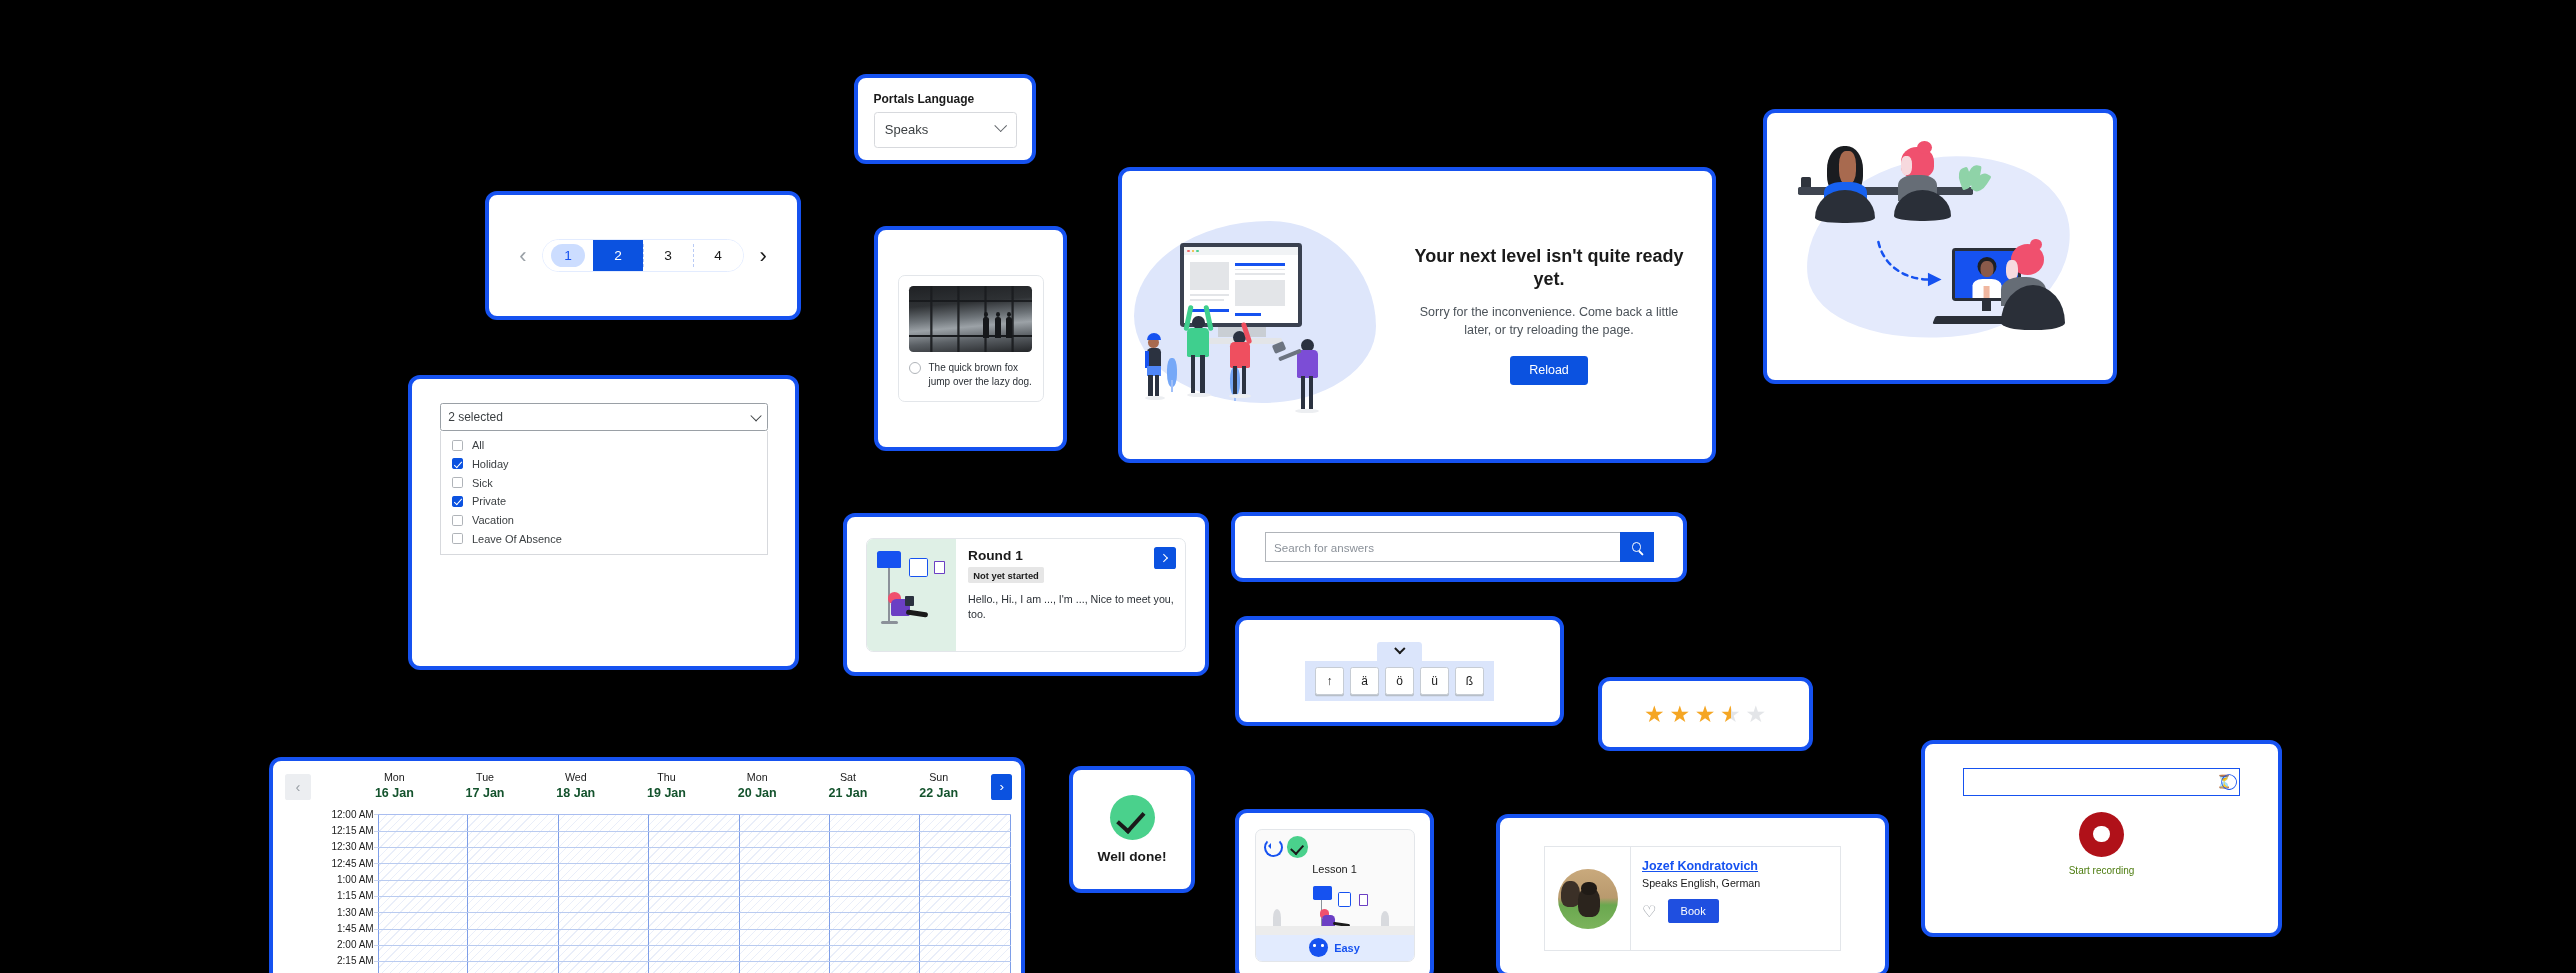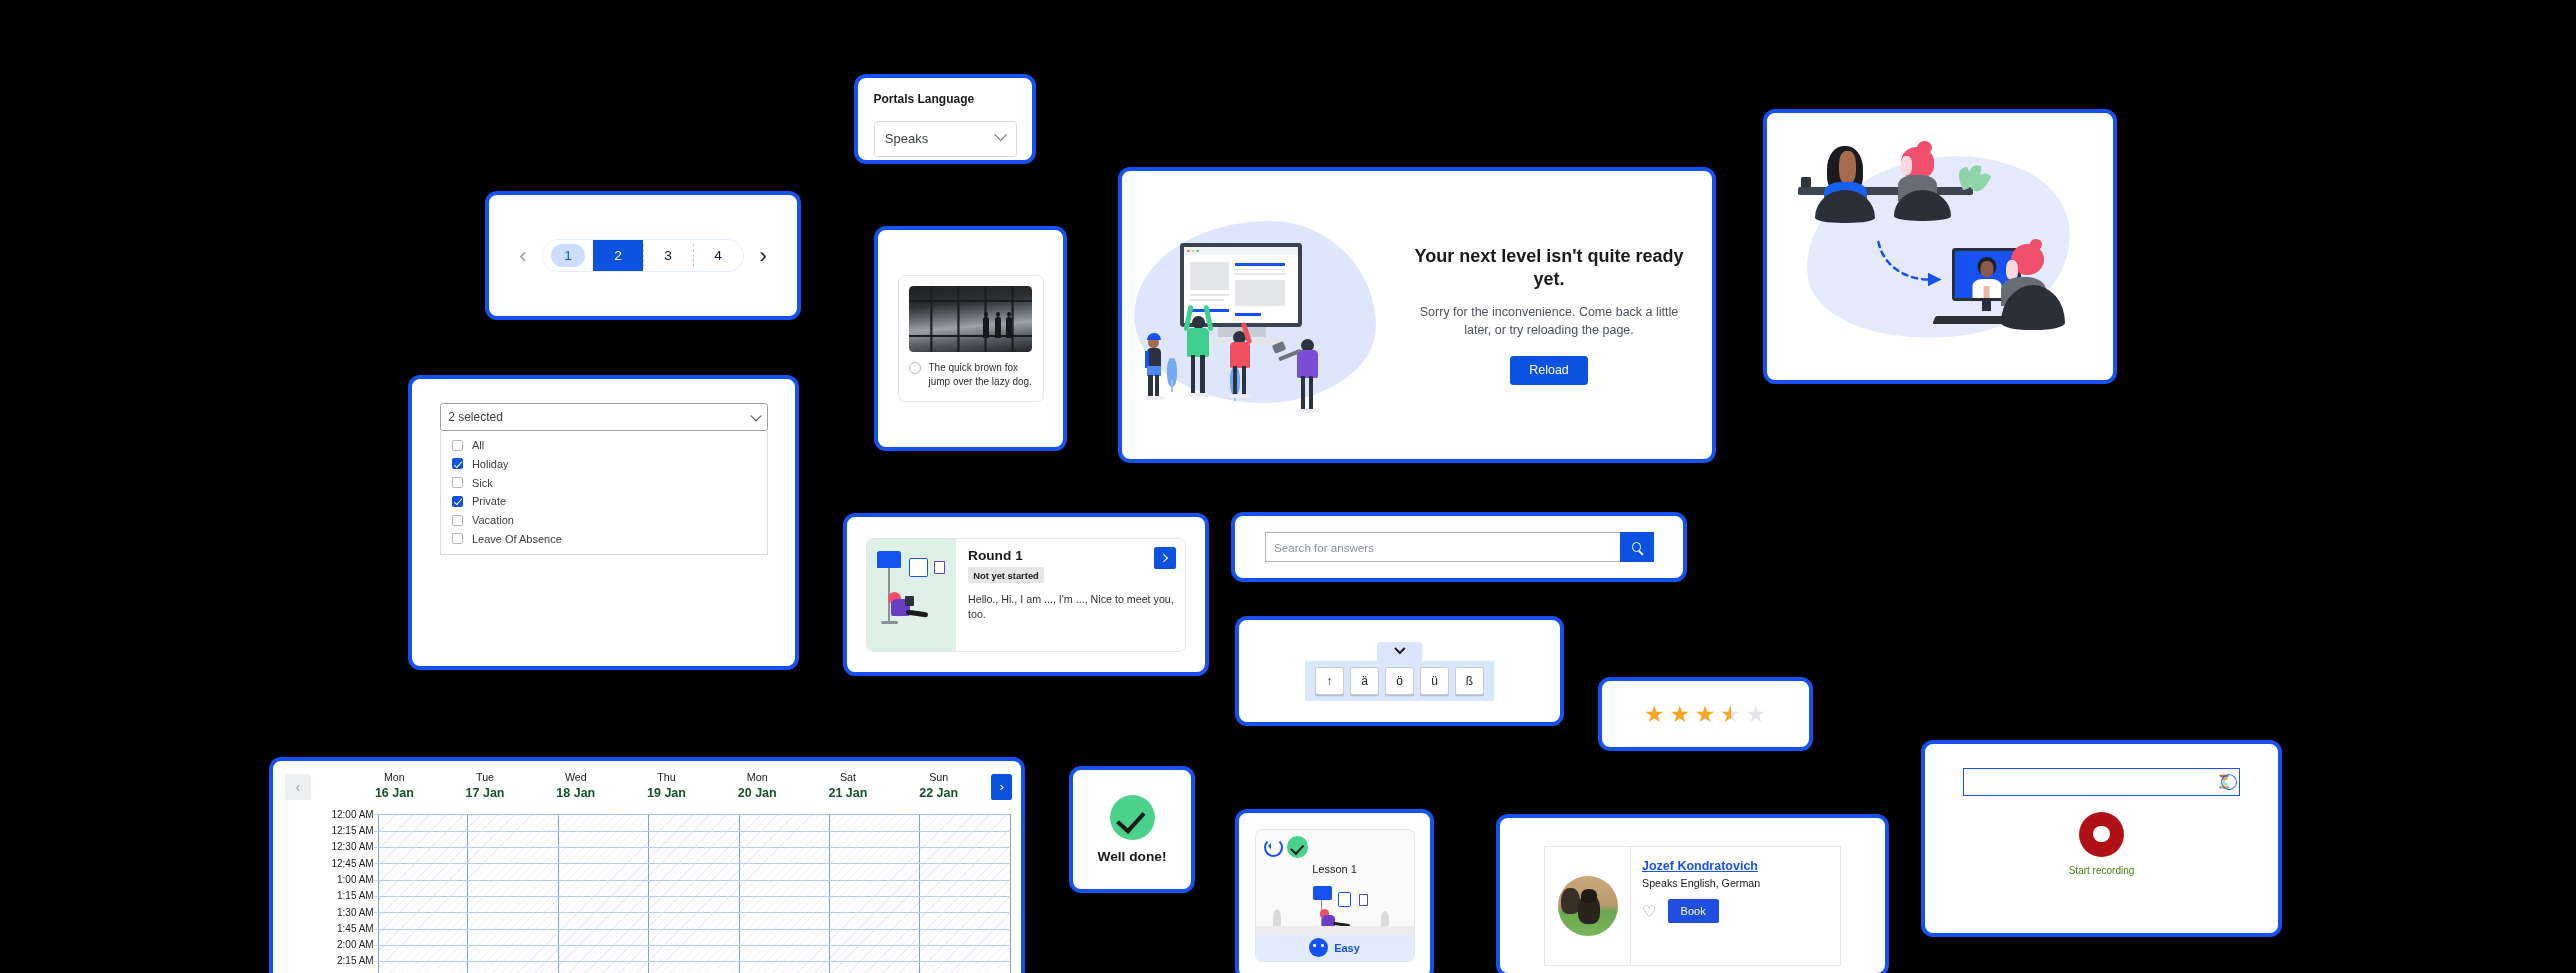--- a/index.html
+++ b/index.html
@@ -14,21 +14,21 @@
   .card {
     position: absolute;
     background: #fff;
     border: 4.3px solid #1652f0;
     border-radius: 12px;
     overflow: hidden;
   }
 
   
   #c-lang { left: 854px; top: 74px; width: 182px; height: 90px; padding: 13.7px 15.5px; }
-  .lang-label { font-size: 12px; font-weight: bold; color: #1a1a1a; margin-bottom: 15px; }
+  .lang-label { font-size: 12px; font-weight: bold; color: #1a1a1a; margin-bottom: 6px; }
   .lang-select {
     width: 100%; height: 36px; border: 0.9px solid #d7d9dd; border-radius: 3.4px;
     display: flex; align-items: center; justify-content: space-between;
     padding: 0 10.3px; font-size: 13px; color: #3c4043; background: #fff;
   }
   .chev-d { width: 9.4px; height: 9.4px; border-right: 1.7px solid #5f6368; border-bottom: 1.7px solid #5f6368;
             transform: rotate(45deg) translate(-2.6px,-2.6px); }
 
   
   #c-pag { left: 485px; top: 191px; width: 316px; height: 129px; display:flex; align-items:center; justify-content:center; }
@@ -238,21 +238,21 @@
   .lesson-floor { position:absolute; left:0; right:0; bottom:0; height:10.3px; background:#ececec; }
   .lesson-foot { position: absolute; left: 0; right: 0; bottom: 0; height: 26px; background: #e2ebfe;
                  display: flex; align-items: center; justify-content: center; gap: 6px; }
   .smiley { width: 19px; height: 19px; border-radius: 50%; background: #1652f0; position: relative; }
   .smiley::before{content:'';position:absolute;left:4.3px;top:6px;width:2.6px;height:2.6px;border-radius:50%;background:#fff;}
   .smiley::after{content:'';position:absolute;right:4.3px;top:6px;width:2.6px;height:2.6px;border-radius:50%;background:#fff;}
   .easy-label { font-size: 11px; font-weight: bold; color: #1652f0; }
 
   
   #c-tutor { left: 1496px; top: 814px; width: 393px; height: 163px; display:flex; align-items:flex-start; justify-content:center; }
-  .tutor-inner { margin-top: 28px; width: 297px; height: 120px; border: 0.9px solid #e3e6ea; display: flex; }
+  .tutor-inner { margin-top: 28px; width: 297px; height: 105px; border: 0.9px solid #e3e6ea; display: flex; }
   .tutor-photo-cell { width: 86px; border-right: 0.9px solid #e3e6ea; display:flex; align-items:center; justify-content:center; flex:0 0 auto; }
   .tutor-photo { width: 60px; height: 60px; border-radius: 50%; overflow: hidden; position: relative;
                  background: linear-gradient(180deg,#c9a97c 0%, #b99a6e 48%, #6aa84f 60%, #7cb45c 100%); }
   .tp-dog { position:absolute; left:20.6px; top:19px; width:22px; height:29px; background:#2b241d; border-radius:40% 40% 35% 35%; }
   .tp-dog::before { content:''; position:absolute; left:3.4px; top:-6px; width:15.5px; height:13.7px; background:#201b16; border-radius:45%; }
   .tp-dog2 { position:absolute; left:3.4px; top:12px; width:19px; height:26px; background:#3b3027; border-radius:45% 45% 35% 35%; }
   .tutor-info { flex: 1 1 auto; padding: 12px 0 0 11px; }
   .tutor-name { font-size: 12.5px; font-weight: bold; color: #1652f0; text-decoration: underline; }
   .tutor-langs { font-size: 10.7px; color: #1a1a1a; margin-top: 4.3px; }
   .tutor-actions { display: flex; align-items: center; gap: 11px; margin-top: 9.4px; }

